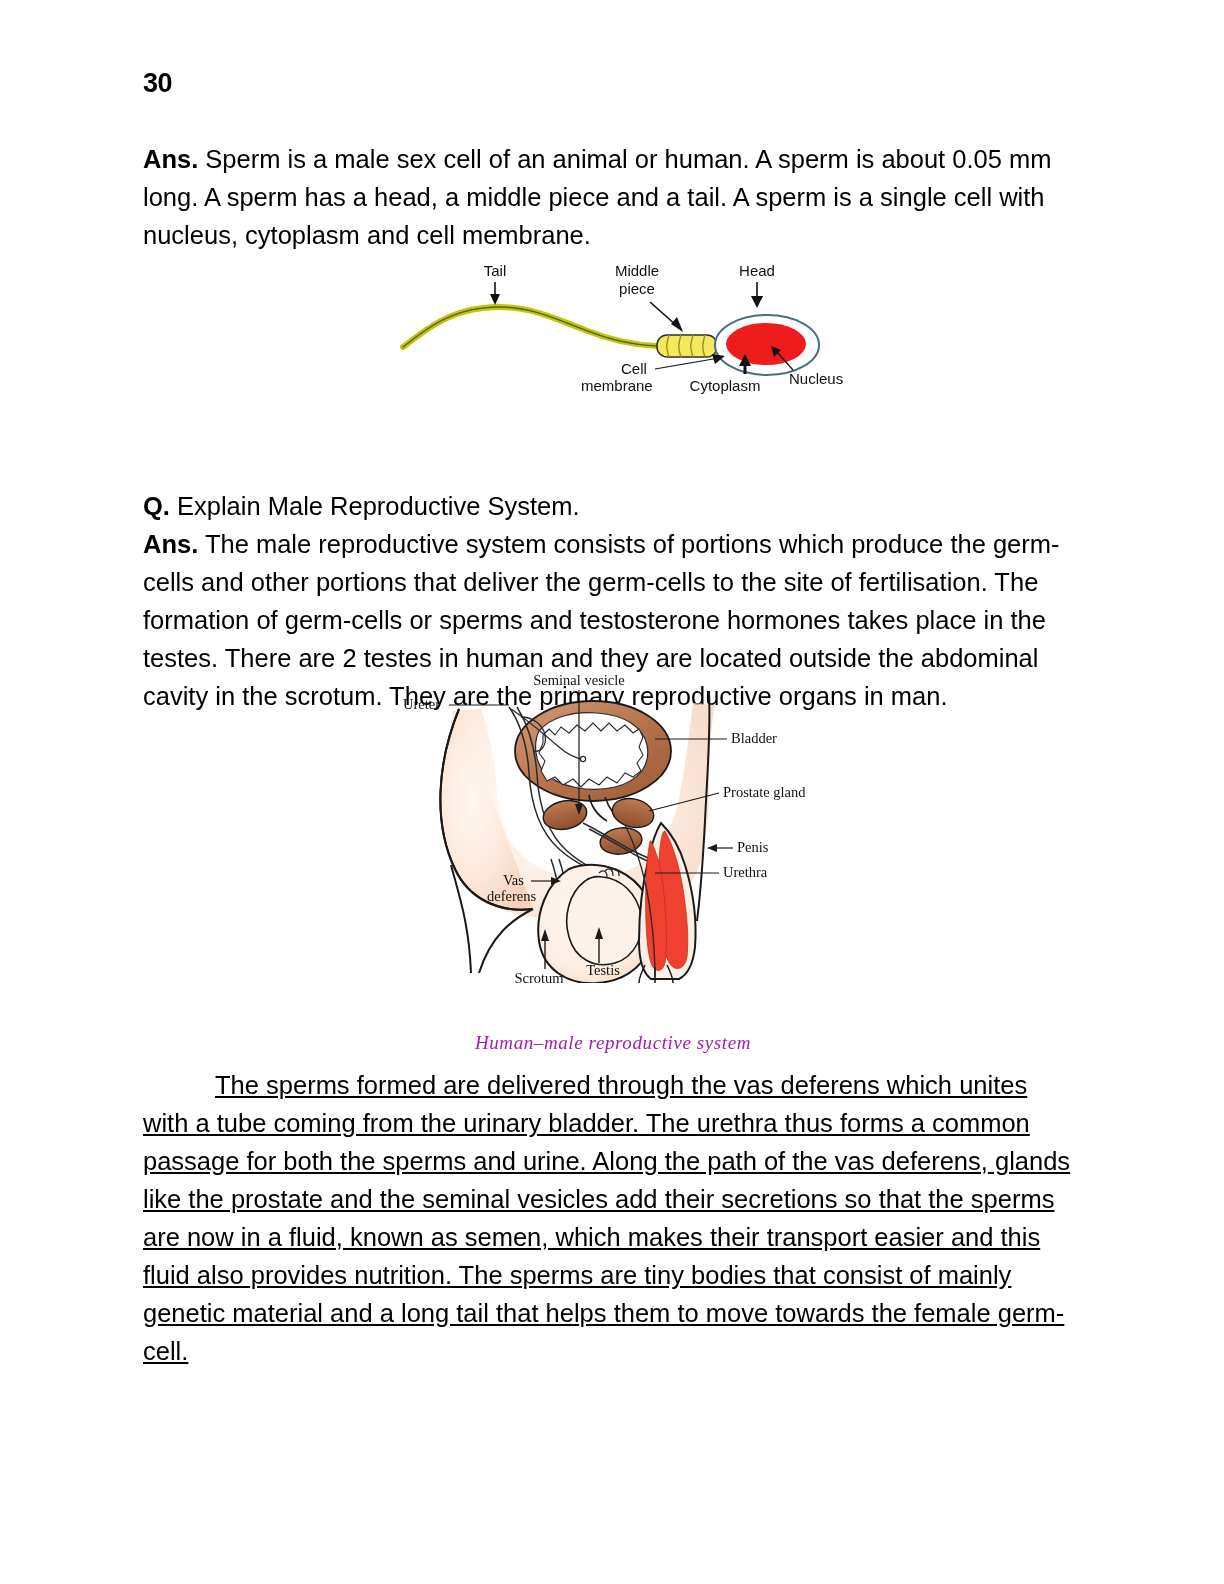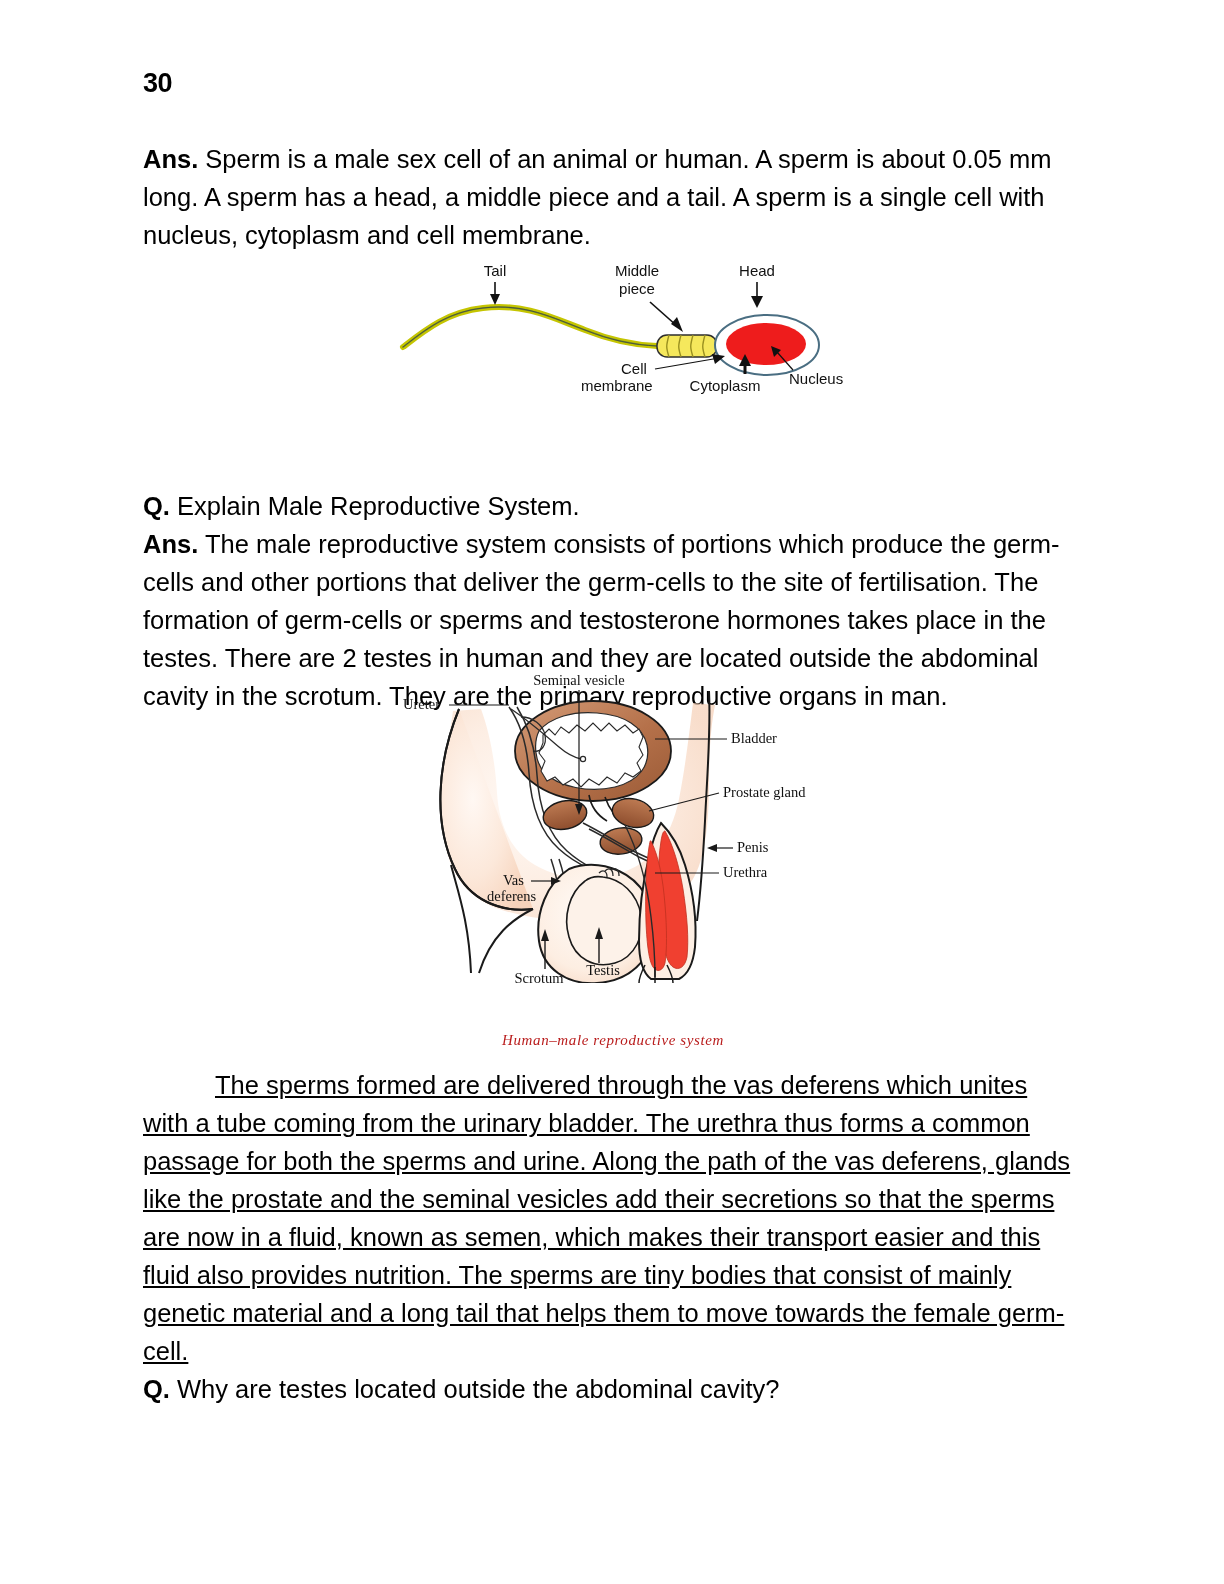--- a/index.html
+++ b/index.html
@@ -60,23 +60,23 @@
   .anat-fig svg { display: block; }
 
   .fig-caption {
     position: absolute;
     left: 393px;
     top: 1032px;
     width: 440px;
     text-align: center;
     font-family: "Liberation Serif", serif;
     font-style: italic;
-    font-size: 15px;
+    font-size: 19px;
     letter-spacing: 0.6px;
-    color: #b91c1c;
+    color: #a21caf;
   }
 
   .lbl { font-family: "Liberation Sans", sans-serif; font-size: 15px; fill: #111; }
   .albl { font-family: "Liberation Serif", serif; font-size: 14.5px; fill: #111; }
 </style>
 </head>
 <body>
 
 <div class="page">
 
@@ -271,18 +271,15 @@
       <text class="albl" x="146" y="310" text-anchor="middle">Scrotum</text>
       <path d="M152,296 L152,264" stroke="#1A1A1A" stroke-width="1.4"></path>
       <path d="M152,256 L148,268 L156,268 Z" fill="#1A1A1A"></path>
     </svg>
   </div>
 
   <div class="fig-caption">Human–male reproductive system</div>
 
   <div class="body-text" id="para-last">
     <div class="para-indent">The sperms formed are delivered through the vas deferens which unites with a tube coming from the urinary bladder. The urethra thus forms a common passage for both the sperms and urine. Along the path of the vas deferens, glands like the prostate and the seminal vesicles add their secretions so that the sperms are now in a fluid, known as semen, which makes their transport easier and this fluid also provides nutrition. The sperms are tiny bodies that consist of mainly genetic material and a long tail that helps them to move towards the female germ-cell.</div>
-    <div>
-      <b>Q.</b><span> Why are testes located outside the abdominal cavity?</span>
-    </div>
   </div>
 
 </div>
 
 </body></html>

